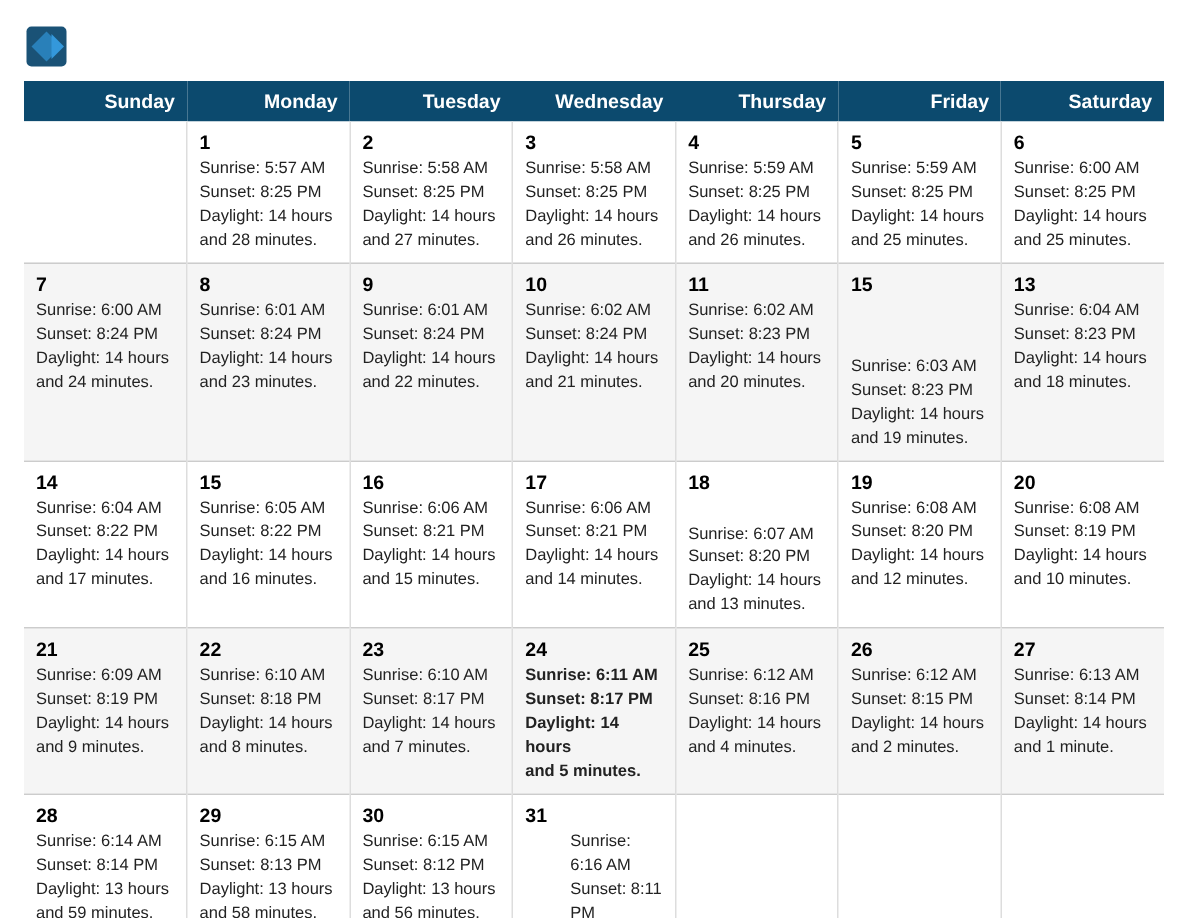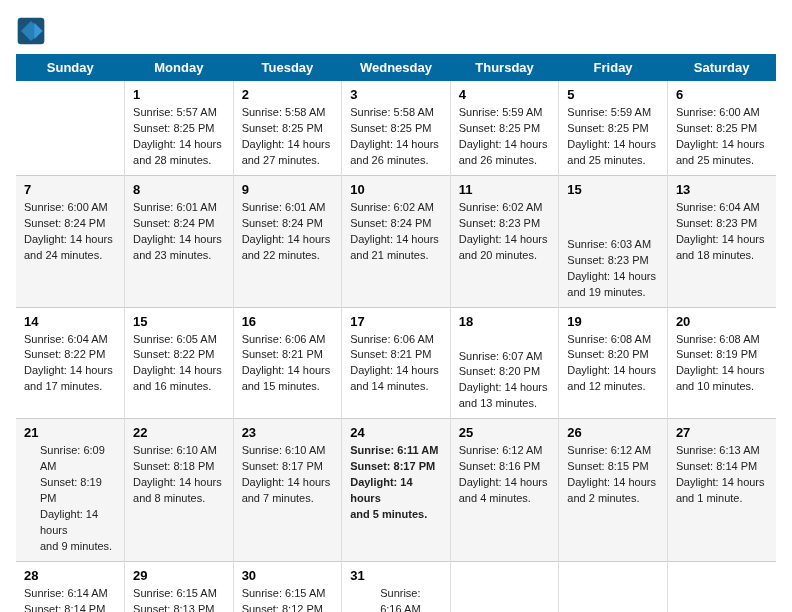--- a/index.html
+++ b/index.html
@@ -44,24 +44,24 @@
       font-size: 16px;
       color: #333;
       margin-top: 2px;
     }
     table {
       width: 100%;
       border-collapse: collapse;
       font-size: 11px;
     }
     thead tr th {
-      background-color: #0369a1;
+      background-color: #0c4a6e;
       color: white;
       padding: 6px 8px;
-      text-align: center;
+      text-align: right;
       font-size: 13px;
       font-weight: bold;
     }
     tbody tr {
       border-bottom: 1px solid #ccc;
     }
     tbody tr:nth-child(even) {
       background-color: #f5f5f5;
     }
     tbody tr:nth-child(odd) {
@@ -265,21 +265,21 @@
           <span class="day-num">20</span>
           <div class="day-info" style="white-space: pre-line;">Sunrise: 6:08 AM
 Sunset: 8:19 PM
 Daylight: 14 hours
 and 10 minutes.</div>
         </td>
       </tr>
       <tr>
         <td>
           <span class="day-num">21</span>
-          <div class="day-info" style="white-space: pre-line; margin-left: 16px;">Sunrise: 6:09 AM
+          <div class="day-info" style="white-space: pre-line;">Sunrise: 6:09 AM
 Sunset: 8:19 PM
 Daylight: 14 hours
 and 9 minutes.</div>
         </td>
         <td>
           <span class="day-num">22</span>
           <div class="day-info" style="white-space: pre-line;">Sunrise: 6:10 AM
 Sunset: 8:18 PM
 Daylight: 14 hours
 and 8 minutes.</div>

